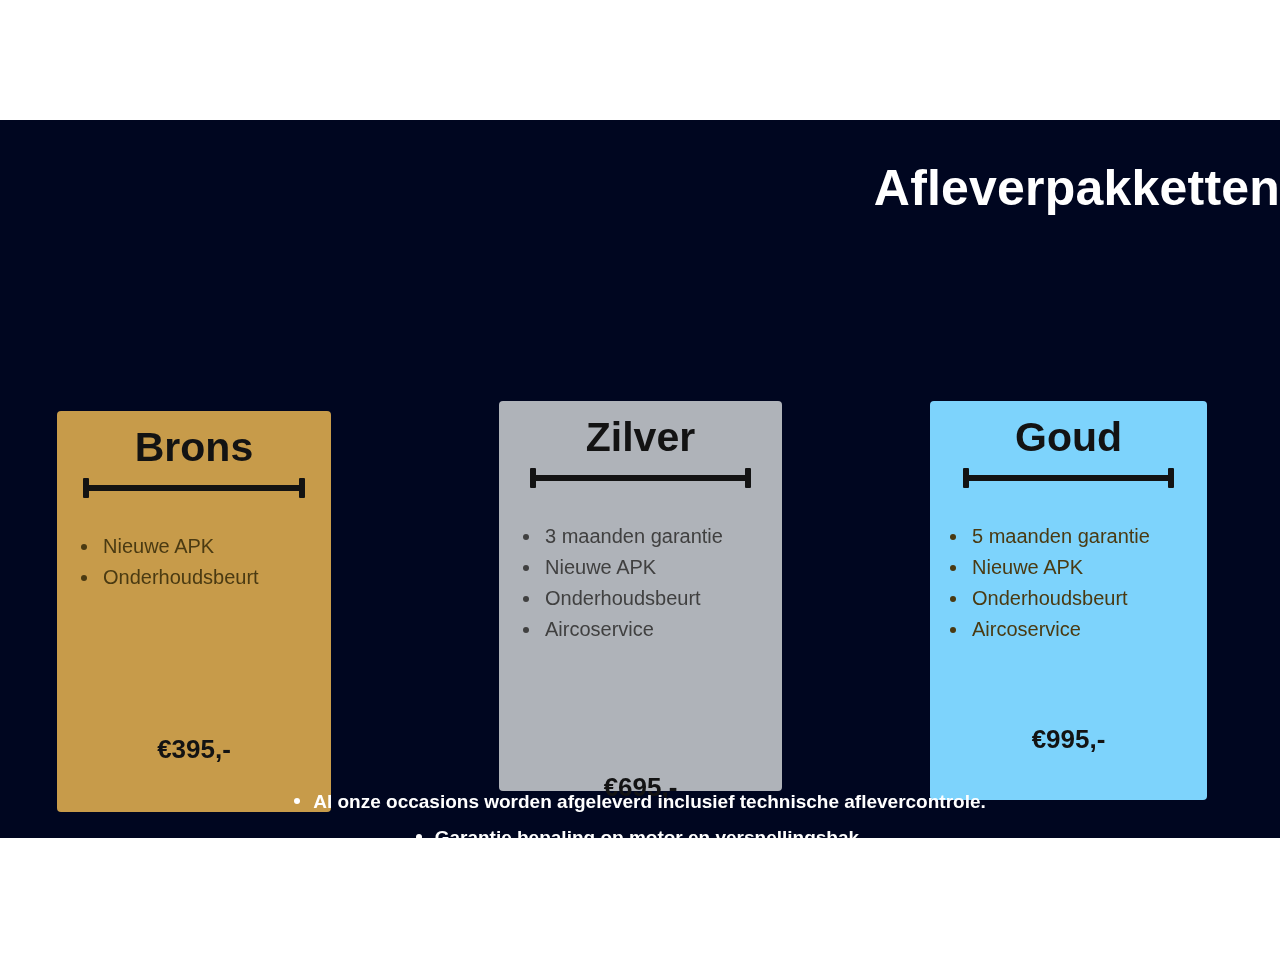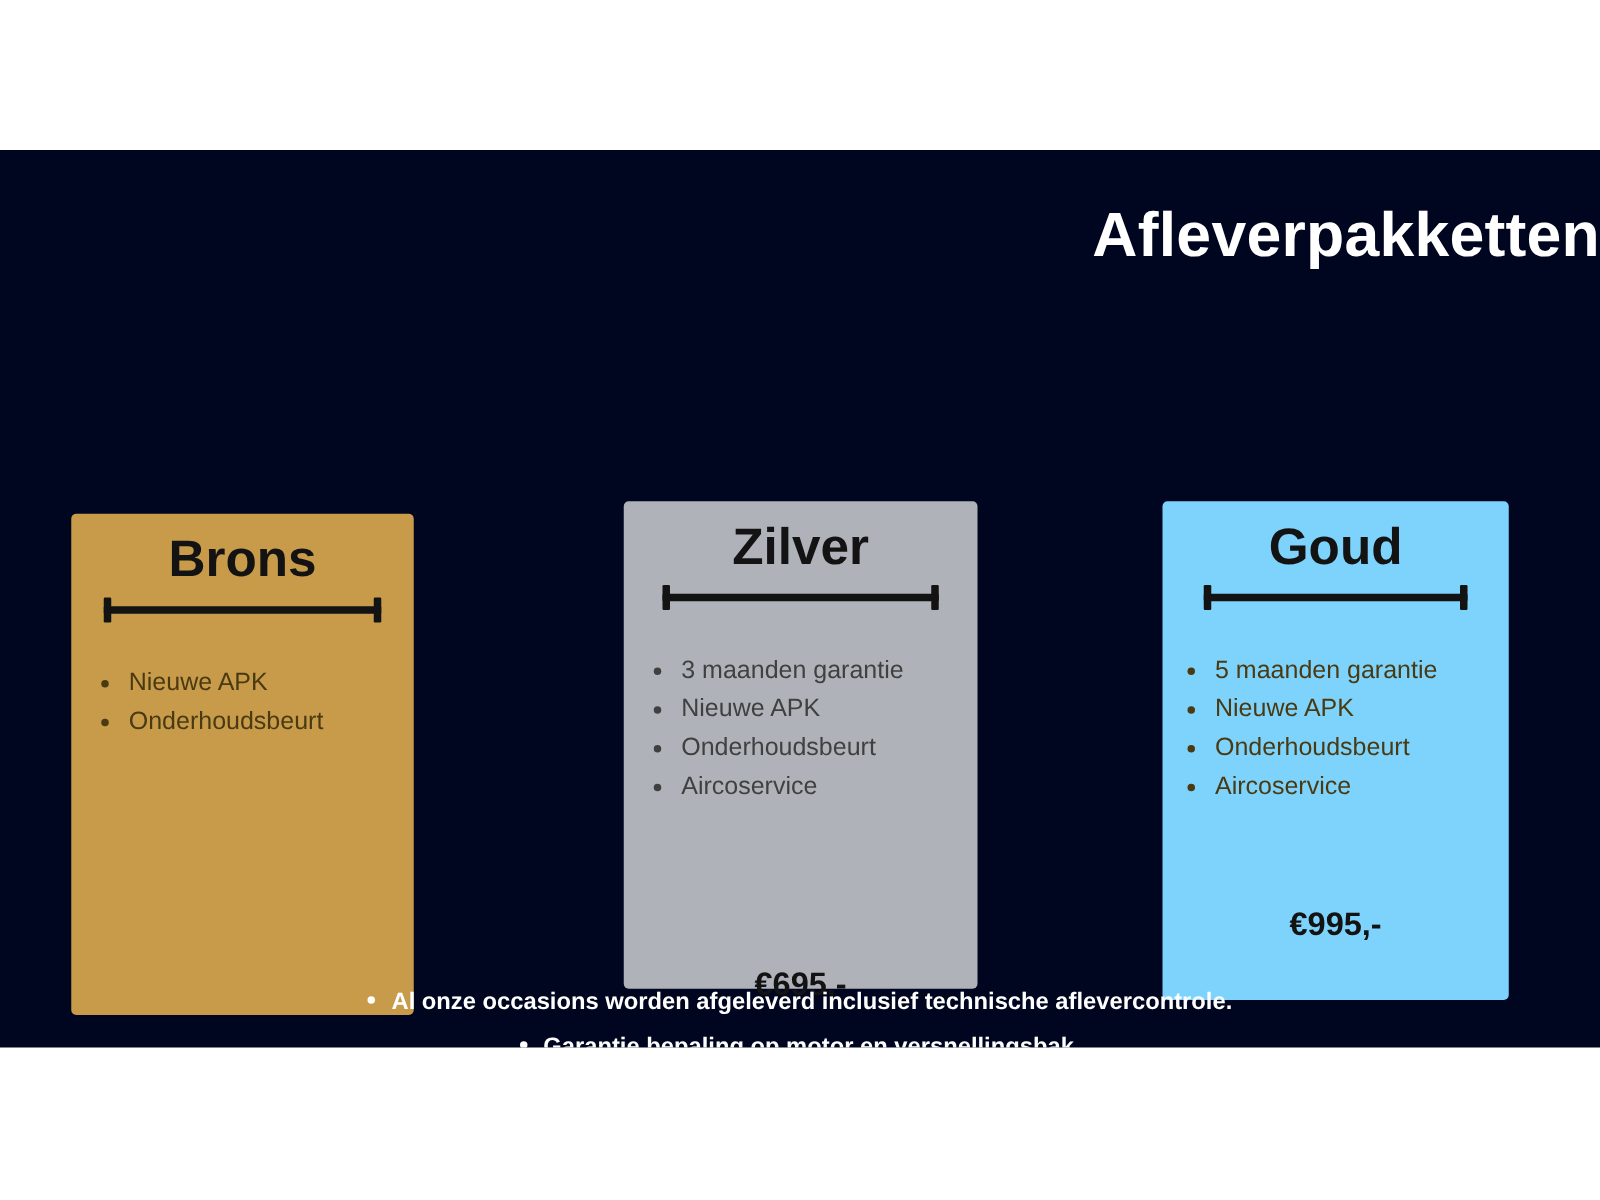--- a/index.html
+++ b/index.html
@@ -194,20 +194,21 @@
       <ul class="features" style="color: rgb(74, 58, 18);">
         <li>
           <span class="dot"></span>
           <span>Nieuwe APK</span>
         </li>
         <li>
           <span class="dot"></span>
           <span>Onderhoudsbeurt</span>
         </li>
       </ul>
+      <div class="price">€395,-</div>
     </div>
 
     <div class="card" id="card-zilver" style="background: rgb(175, 179, 185);">
       <div class="card-title">Zilver</div>
       <div class="divider">
         <div class="bar"></div>
         <div class="cap left"></div>
         <div class="cap right"></div>
       </div>
       <ul class="features" style="color: #404040;">

